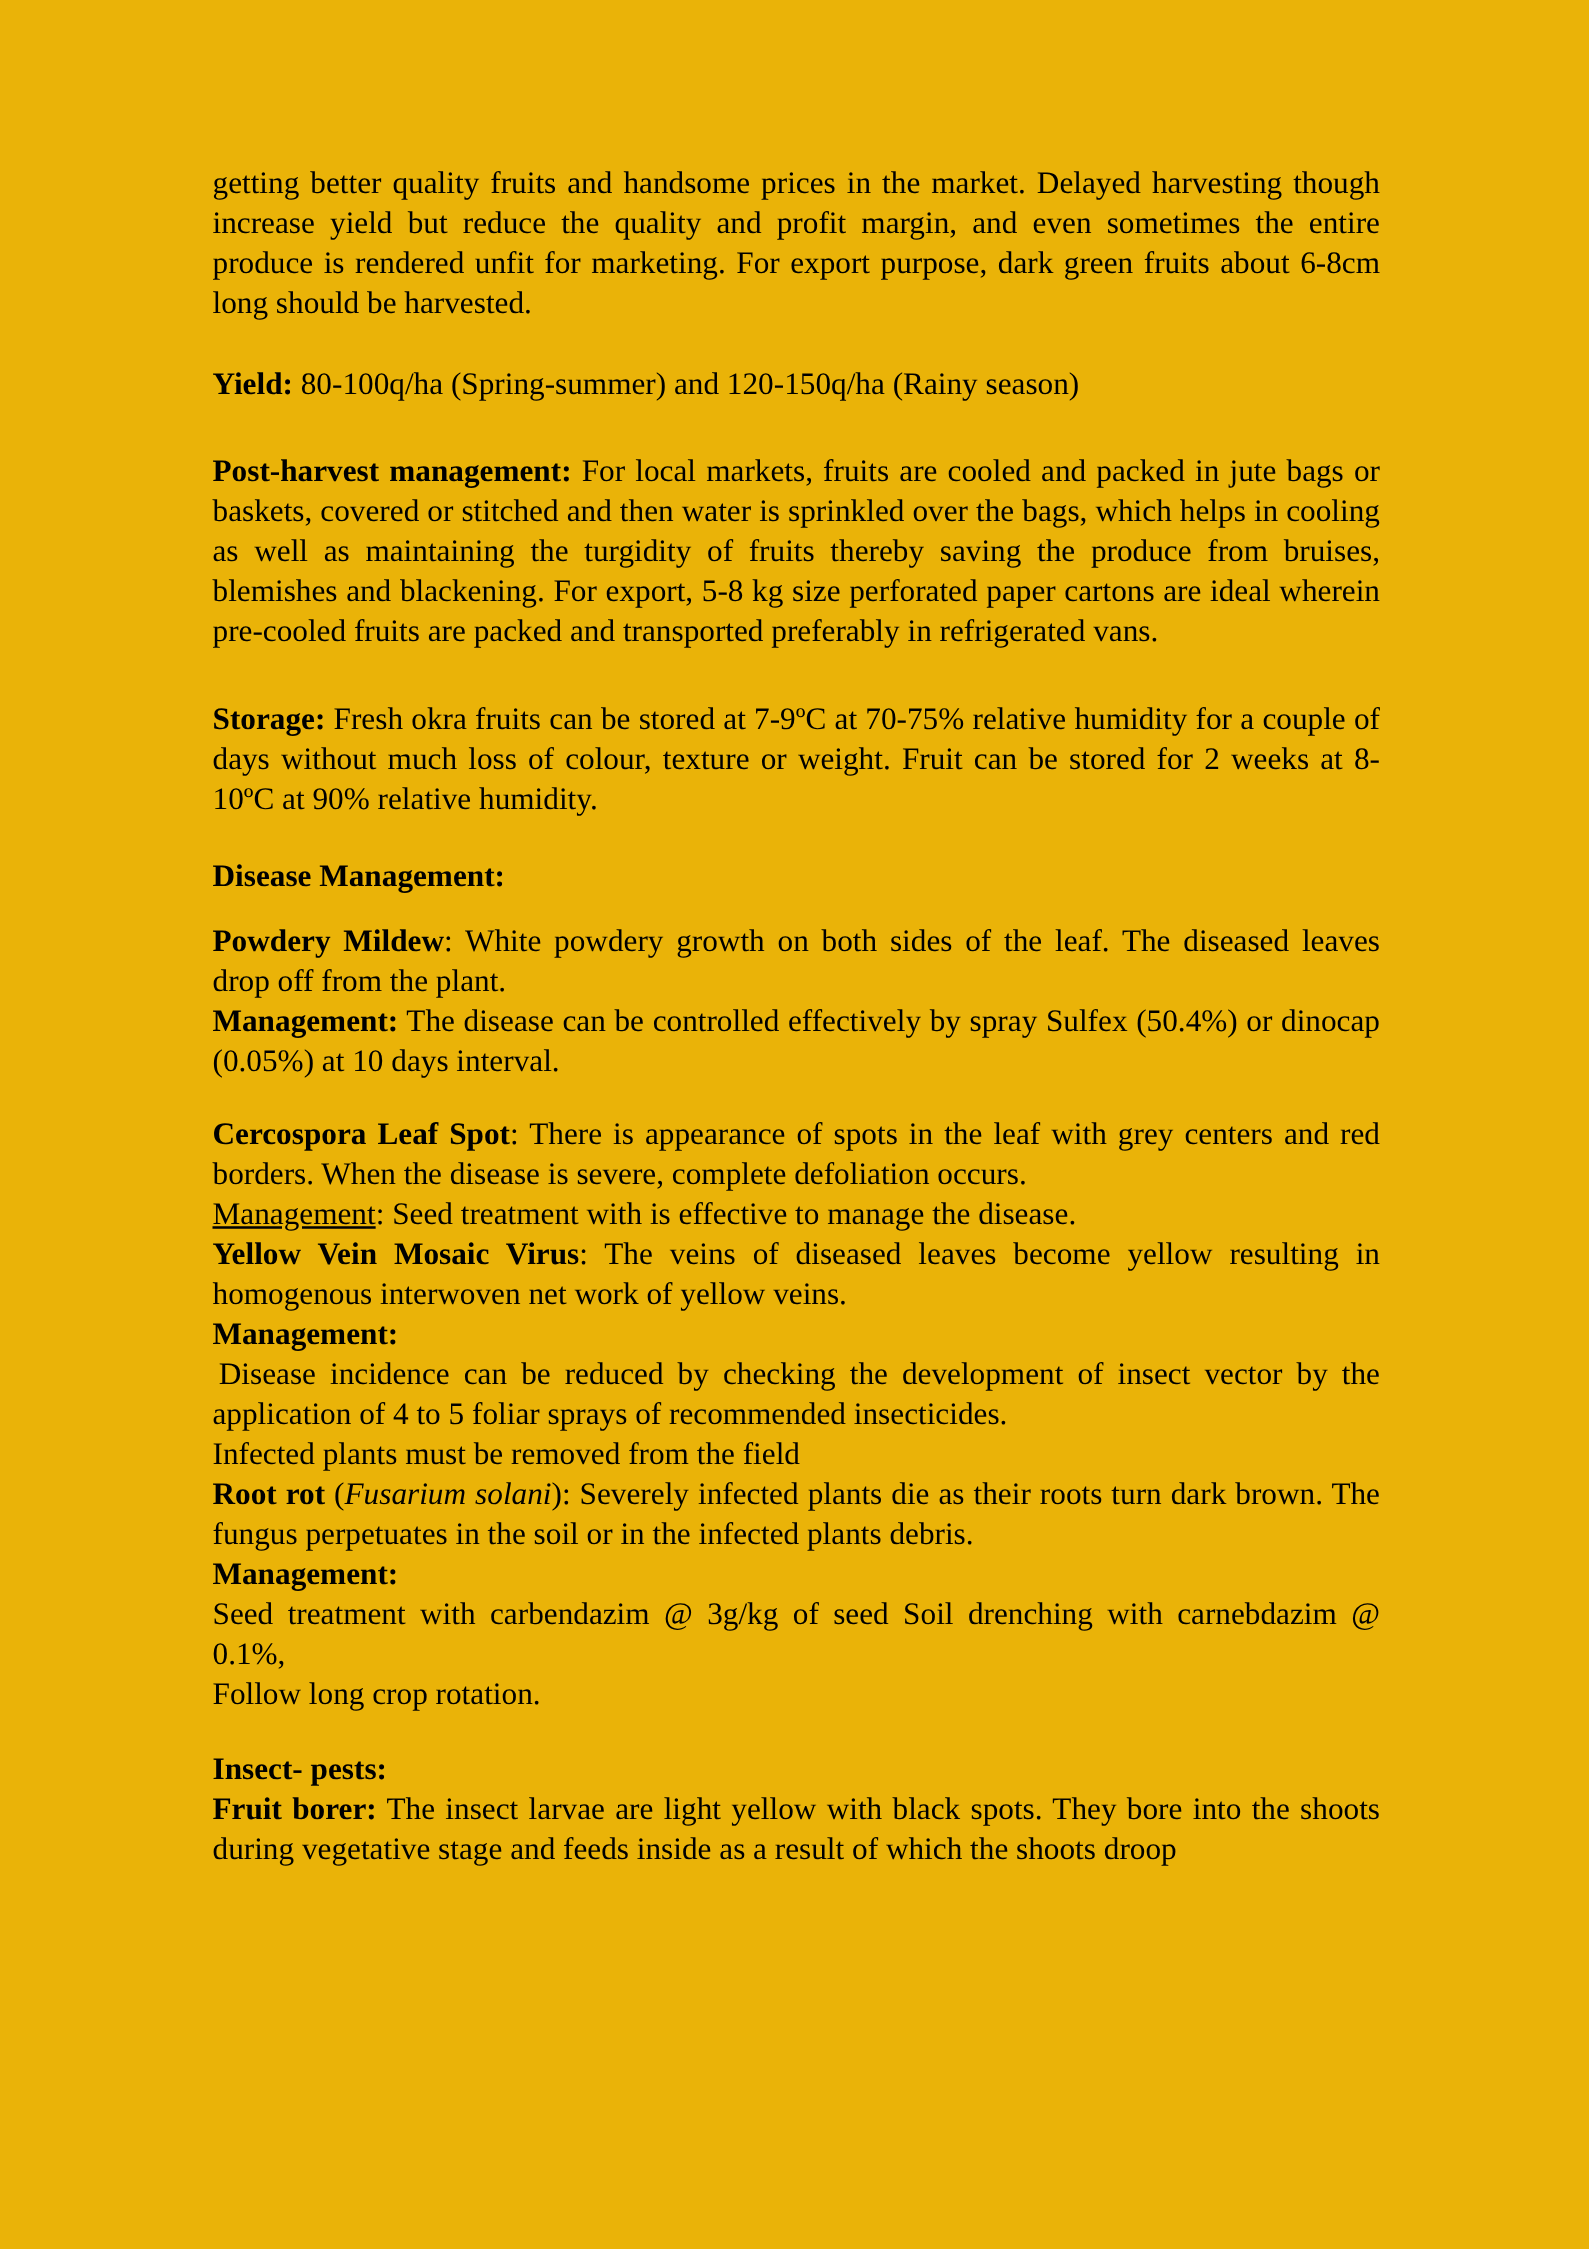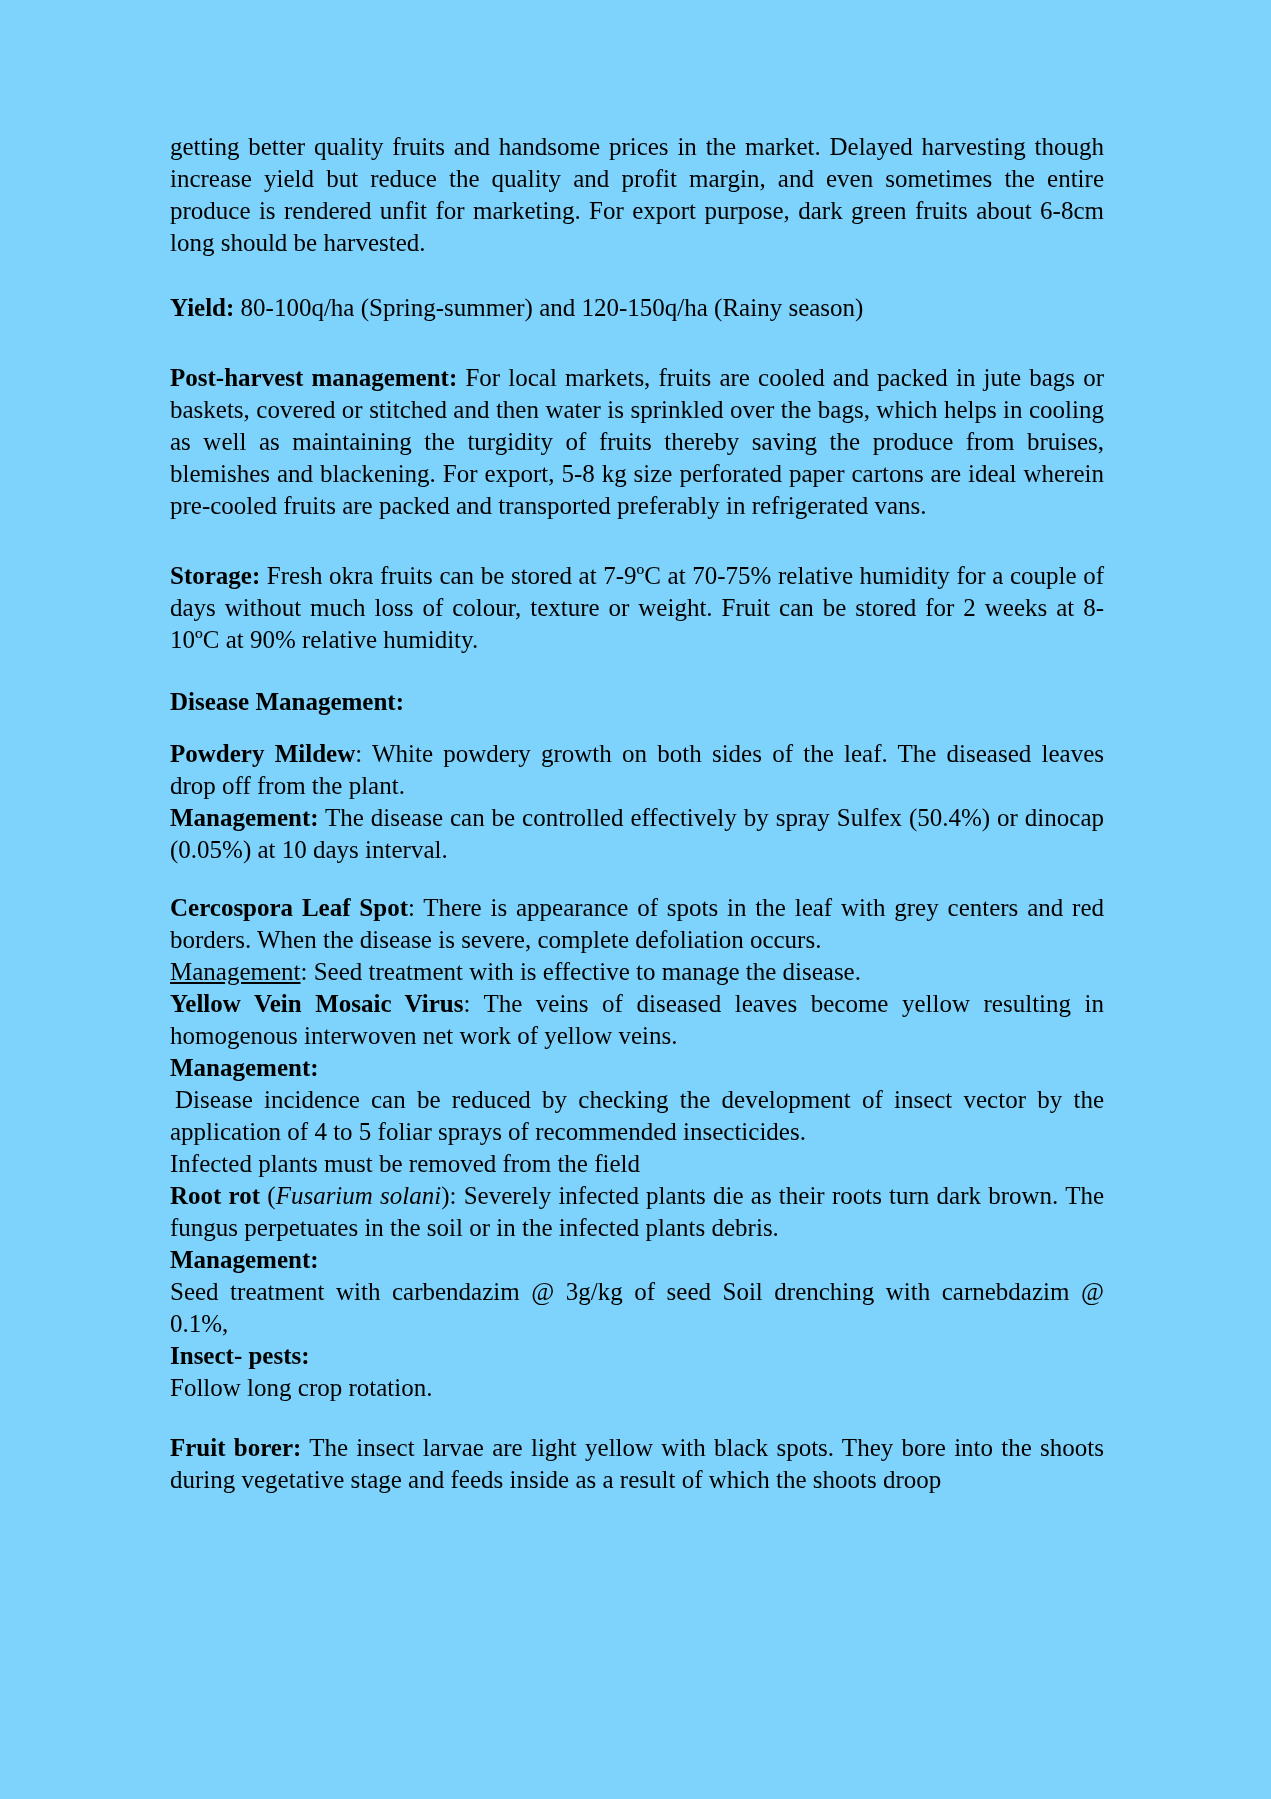--- a/index.html
+++ b/index.html
@@ -1,21 +1,21 @@
 <!DOCTYPE html>
 <html><head>
 <meta charset="utf-8">
 <style>
   html, body { margin: 0; padding: 0; background: #ffffff; }
   .page {
     position: relative;
     width: 1271px;
     height: 1799px;
     box-sizing: border-box;
-    background: #7dd3fc;
+    background: #eab308;
     padding: 131px 167px 0 170px;
     font-family: "Liberation Serif", "DejaVu Serif", serif;
     font-size: 25px;
     line-height: 32px;
     color: #000000;
     overflow: hidden;
   }
   p { margin: 0; text-align: justify; }
   p.left { text-align: left; }
   b, .bold { font-weight: bold; }
@@ -66,19 +66,19 @@
 
 
   <p><b>Root rot</b><span> (</span><span class="italic">Fusarium solani</span><span>): Severely infected plants die as their roots turn dark brown. The fungus perpetuates in the soil or in the infected plants debris.</span></p>
 
   <p class="left"><b>Management:</b></p>
 
   <p class="stretch">Seed treatment with carbendazim @ 3g/kg of seed Soil drenching with carnebdazim @</p>
 
   <p class="left">0.1%,</p>
 
+  <p class="left mb-blank4">Follow long crop rotation.</p>
+
   <p class="left"><b>Insect- pests:</b></p>
-
-  <p class="left mb-blank4">Follow long crop rotation.</p>
 
   <p><b>Fruit borer:</b><span> The insect larvae are light yellow with black spots. They bore into the shoots during vegetative stage and feeds inside as a result of which the shoots droop</span></p>
 
 </div>
 
 </body></html>

